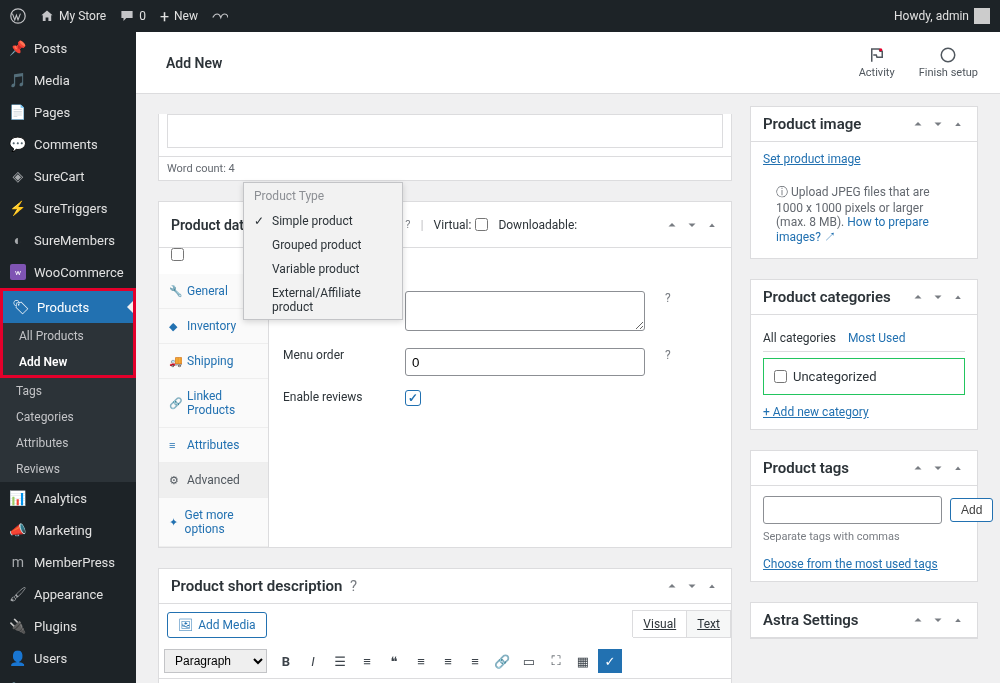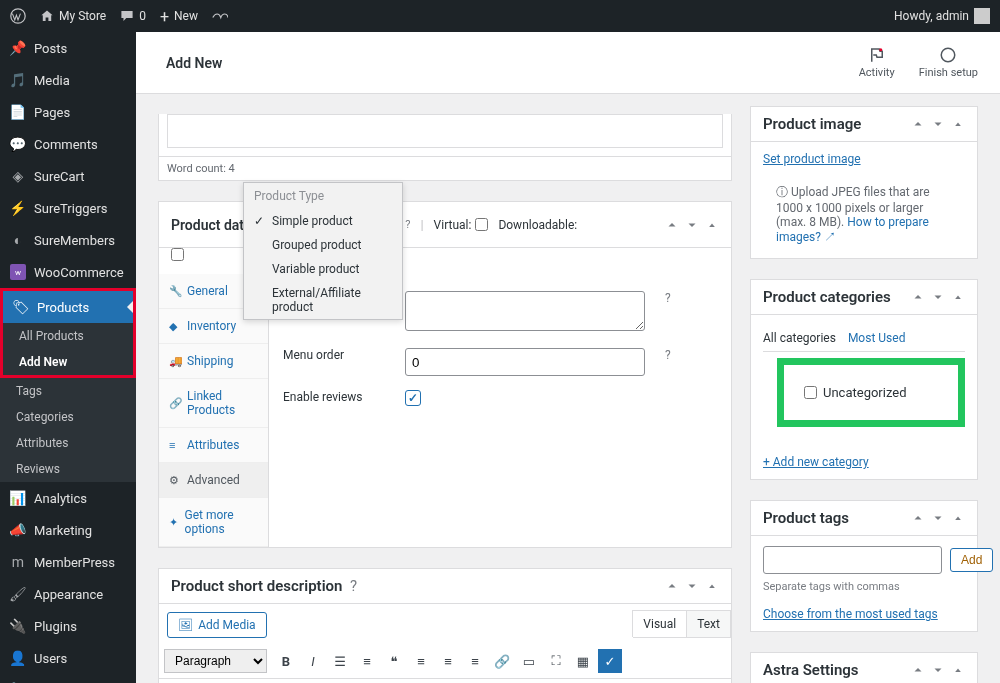--- a/index.html
+++ b/index.html
@@ -68,40 +68,40 @@
 .checkbox-blue { width: 16px; height: 16px; border: 1px solid #2271b1; border-radius: 3px; display: inline-flex; align-items: center; justify-content: center; background: #fff; }
 .checkbox-blue.checked::after { content: "✓"; color: #2271b1; font-size: 12px; font-weight: bold; }
 
 
 .dropdown-menu { position: absolute; top: -20px; left: 84px; width: 160px; background: #f2f2f2; border: 1px solid #c3c4c7; border-radius: 0; box-shadow: 0 2px 6px rgba(0,0,0,.15); z-index: 100; }
 .dropdown-title { padding: 6px 10px; color: #8c8f94; font-size: 12px; }
 .dropdown-item { padding: 5px 10px 5px 28px; font-size: 12px; cursor: pointer; position: relative; }
 .dropdown-item.selected::before { content: "✓"; position: absolute; left: 10px; }
 
 
-.editor-tabs { display: flex; justify-content: flex-end; border-bottom: 1px solid #dcdcde; }
+.editor-tabs { display: flex; justify-content: flex-end; border-bottom: 1px solid #dcdcde; text-decoration: underline; }
 .editor-tab { padding: 6px 10px; font-size: 12px; border: 1px solid #dcdcde; border-bottom: none; margin-left: -1px; background: #f6f7f7; cursor: pointer; }
 .editor-tab.active { background: #fff; }
 .editor-toolbar { display: flex; align-items: center; gap: 3px; padding: 5px; border-bottom: 1px solid #dcdcde; background: #fff; }
 .tb-select { border: 1px solid #c3c4c7; padding: 3px 18px 3px 6px; font-size: 12px; margin-right: 4px; }
 .tb-btn { width: 24px; height: 24px; display: flex; align-items: center; justify-content: center; font-size: 13px; color: #3c434a; cursor: pointer; }
 .tb-btn.accent { background: #2271b1; color: #fff; }
 .add-media-btn { display: inline-flex; align-items: center; gap: 5px; padding: 5px 10px; border: 1px solid #2271b1; color: #2271b1; border-radius: 3px; font-size: 12px; margin: 8px 0 6px 8px; cursor: pointer; }
 .wc-row { font-size: 11px; color: #646970; padding: 5px 8px; border-top: 1px solid #dcdcde; background: #fff; }
 
 
 .cat-tabs { display: flex; gap: 12px; padding: 6px 0; border-bottom: 1px solid #dcdcde; }
 .cat-tab { font-size: 12px; cursor: pointer; }
 .cat-tab.active { }
 .cat-tab.inactive { color: #2271b1; }
-.cat-box { border: 7px solid #22c55e; padding: 20px; margin-top: 6px; margin-left: 14px; }
+.cat-box { border: 1px solid #22c55e; padding: 10px; margin-top: 6px; }
 .cat-item { display: flex; align-items: center; gap: 6px; font-size: 13px; }
 .tag-input-row { display: flex; gap: 8px; align-items: center; margin-bottom: 6px; }
 .tag-input { flex: 1; height: 28px; border: 1px solid #8c8f94; border-radius: 3px; }
-.btn-secondary { border: 1px solid #2271b1; color: #a16207; background: #fff; border-radius: 3px; padding: 4px 10px; font-size: 12px; cursor: pointer; }
+.btn-secondary { border: 1px solid #2271b1; color: #404040; background: #fff; border-radius: 3px; padding: 4px 10px; font-size: 12px; cursor: pointer; }
 .small-gray { font-size: 11px; color: #787c82; }
 .upload-hint { font-size: 12px; color: #646970; padding: 8px 25px 12px; }
 
 svg { display: block; }
 </style>
 </head>
 <body>
 
 <div class="admin-bar">
   <div class="admin-bar-left">
@@ -429,21 +429,21 @@
             <div class="cat-tabs">
               <span class="cat-tab active">All categories</span>
               <span class="cat-tab inactive">Most Used</span>
             </div>
             <div class="cat-box">
               <label class="cat-item">
                   <input type="checkbox" style="">
                   <span>Uncategorized</span>
                 </label>
             </div>
-            <div style="margin-top:28px;"><span class="link" style="text-decoration:underline;">+ Add new category</span></div>
+            <div style="margin-top:10px;"><span class="link" style="text-decoration:underline;">+ Add new category</span></div>
           </div>
         </div>
 
         <div class="postbox">
           <div class="postbox-header">
             <span class="postbox-title">Product tags</span>
             <div class="postbox-handles">
               <svg class="handle-icon" viewBox="0 0 20 20" fill="#787c82">
                   <path d="M5 12l5-5 5 5z"></path>
                 </svg>

